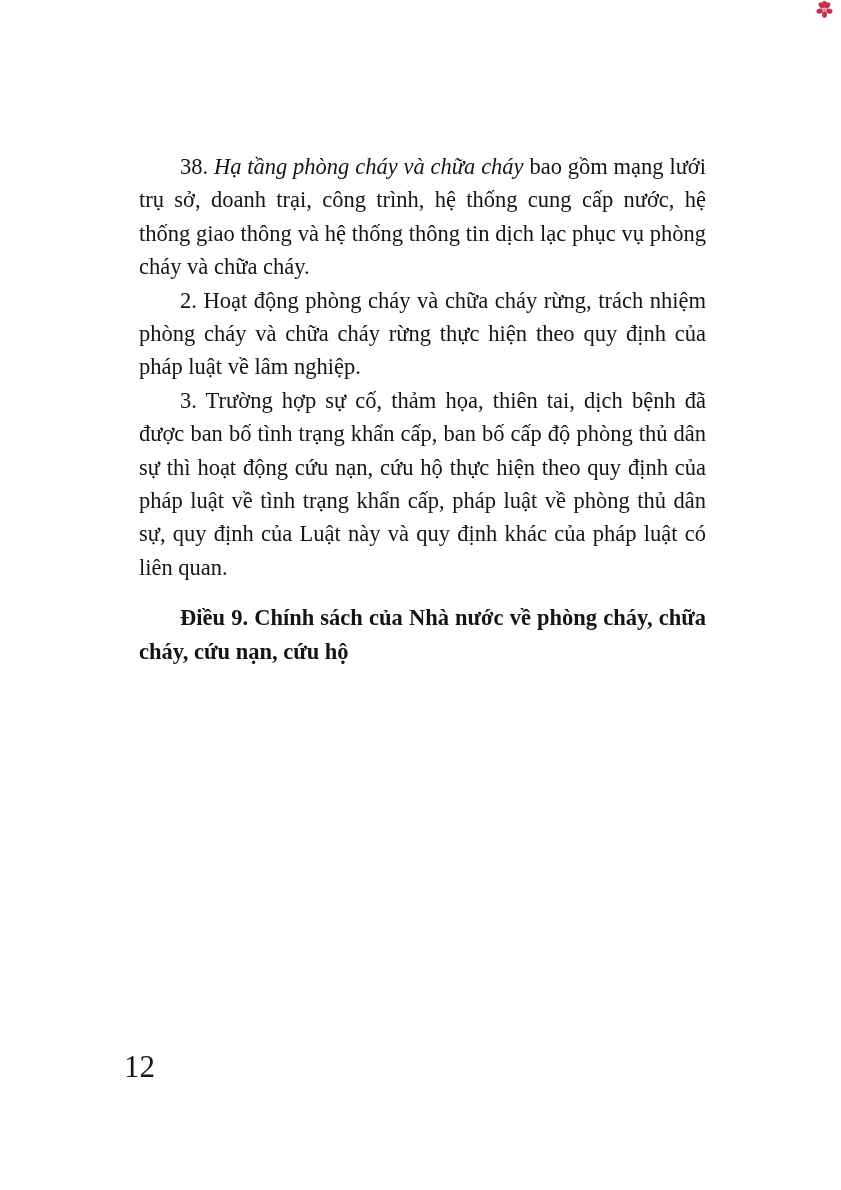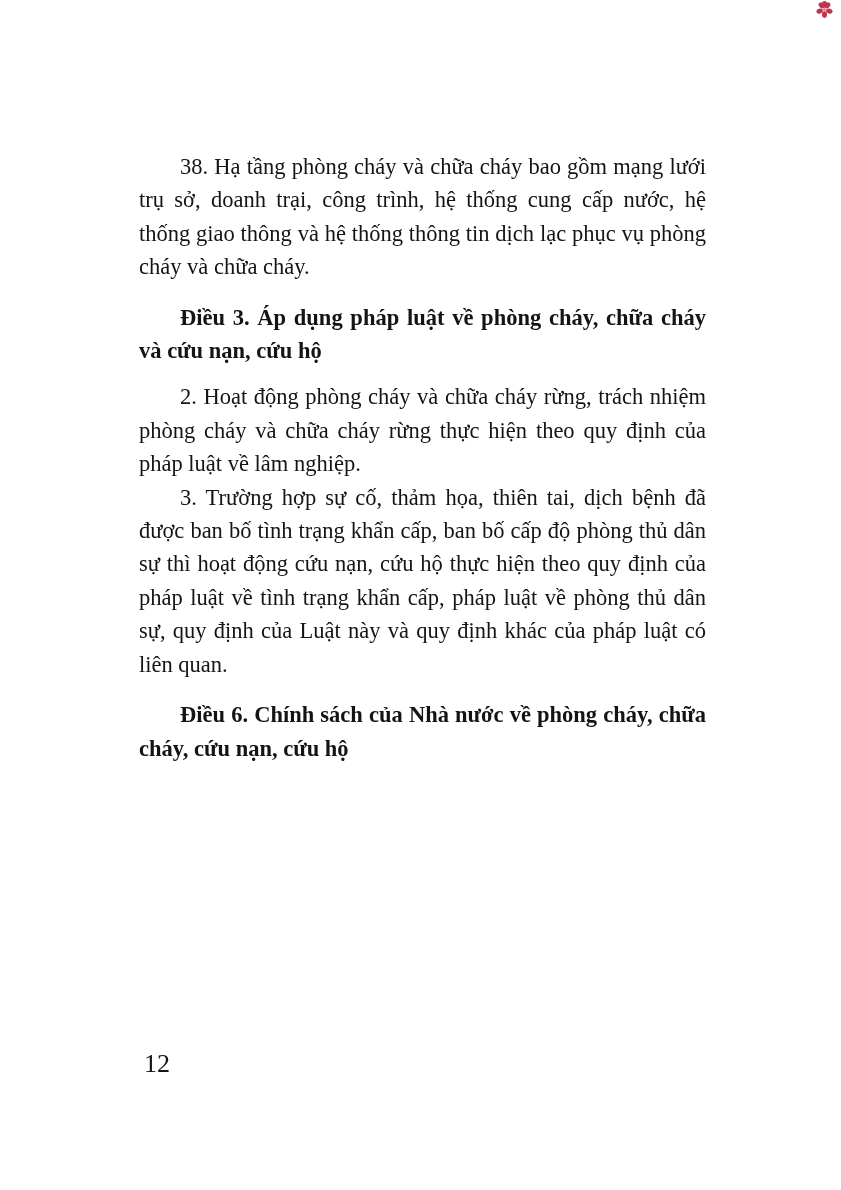--- a/index.html
+++ b/index.html
@@ -32,31 +32,32 @@
     width: 567px;
     font-size: 22.5px;
     line-height: 33.4px;
     text-align: justify;
   }
   .para {
     text-indent: 41px;
     margin: 0;
   }
   .para .term-italic {
+    font-style: italic;
   }
   .heading {
     font-weight: bold;
     text-indent: 41px;
     margin: 17px 0 13px 0;
   }
   .page-number {
     position: absolute;
-    left: 144px;
+    left: 124px;
     top: 1049px;
-    font-size: 26px;
+    font-size: 31px;
     color: #141414;
   }
 </style>
 </head>
 <body>
 
 <div class="page">
 
   <span class="flower-ornament">
     <svg width="17" height="17" viewBox="0 0 17 17">
@@ -69,25 +70,24 @@
         <ellipse cx="8.5" cy="13.6" rx="2.5" ry="3.3"></ellipse>
       </g>
       <circle cx="8.5" cy="8.5" r="1.6" fill="#e8889a"></circle>
     </svg>
   </span>
 
   <div class="content">
 
     <p class="para"><span>38.</span> <span class="term-italic">Hạ tầng phòng cháy và chữa cháy</span> <span>bao gồm mạng lưới trụ sở, doanh trại, công trình, hệ thống cung cấp nước, hệ thống giao thông và hệ thống thông tin dịch lạc phục vụ phòng cháy và chữa cháy.</span></p>
 
-    <p class="heading">Điều 3. Áp dụng pháp luật về phòng cháy, chữa cháy và cứu nạn, cứu hộ</p>
 
     <p class="para">2. Hoạt động phòng cháy và chữa cháy rừng, trách nhiệm phòng cháy và chữa cháy rừng thực hiện theo quy định của pháp luật về lâm nghiệp.</p>
     <p class="para">3. Trường hợp sự cố, thảm họa, thiên tai, dịch bệnh đã được ban bố tình trạng khẩn cấp, ban bố cấp độ phòng thủ dân sự thì hoạt động cứu nạn, cứu hộ thực hiện theo quy định của pháp luật về tình trạng khẩn cấp, pháp luật về phòng thủ dân sự, quy định của Luật này và quy định khác của pháp luật có liên quan.</p>
 
-    <p class="heading">Điều 6. Chính sách của Nhà nước về phòng cháy, chữa cháy, cứu nạn, cứu hộ</p>
+    <p class="heading">Điều 9. Chính sách của Nhà nước về phòng cháy, chữa cháy, cứu nạn, cứu hộ</p>
 
 
   </div>
 
   <div class="page-number">12</div>
 
 </div>
 
 </body></html>

